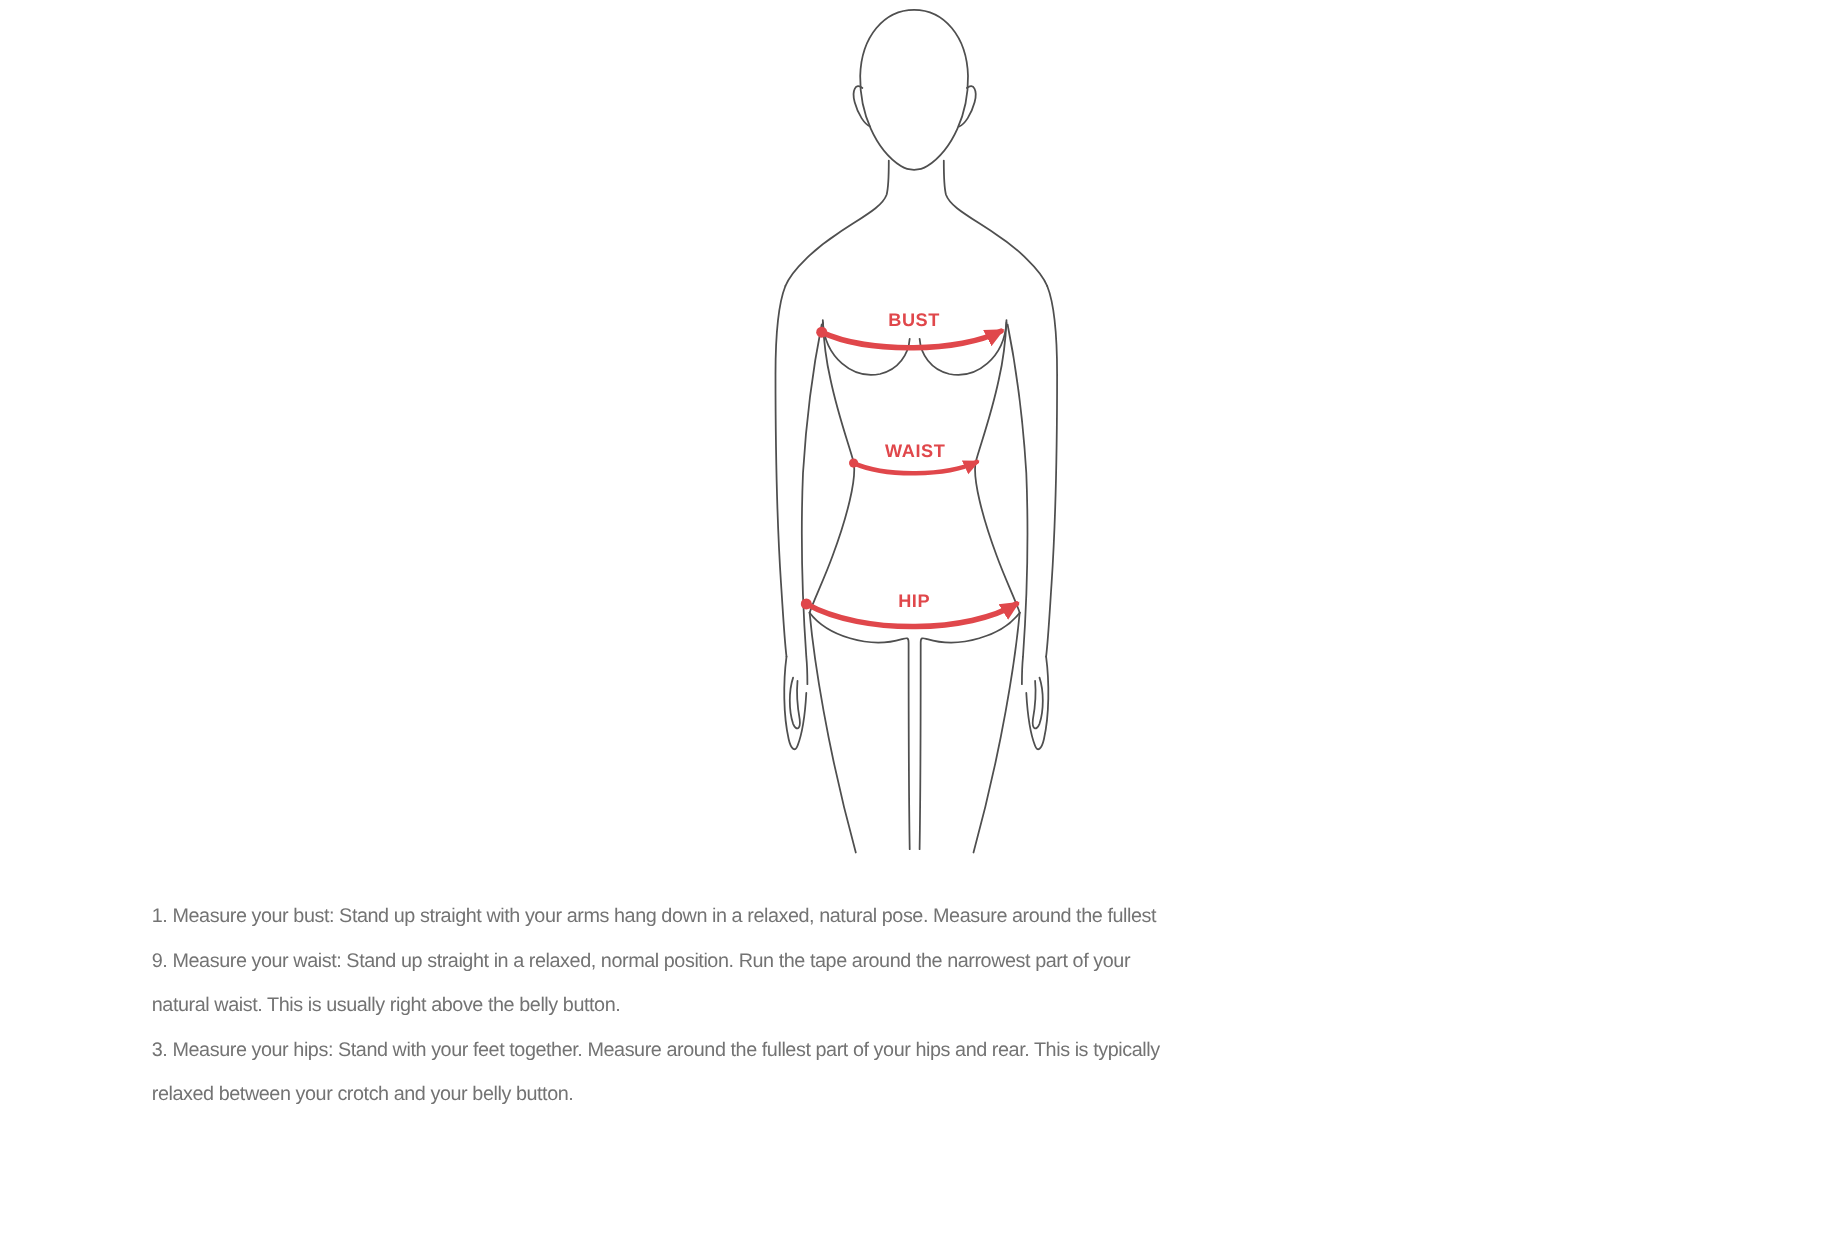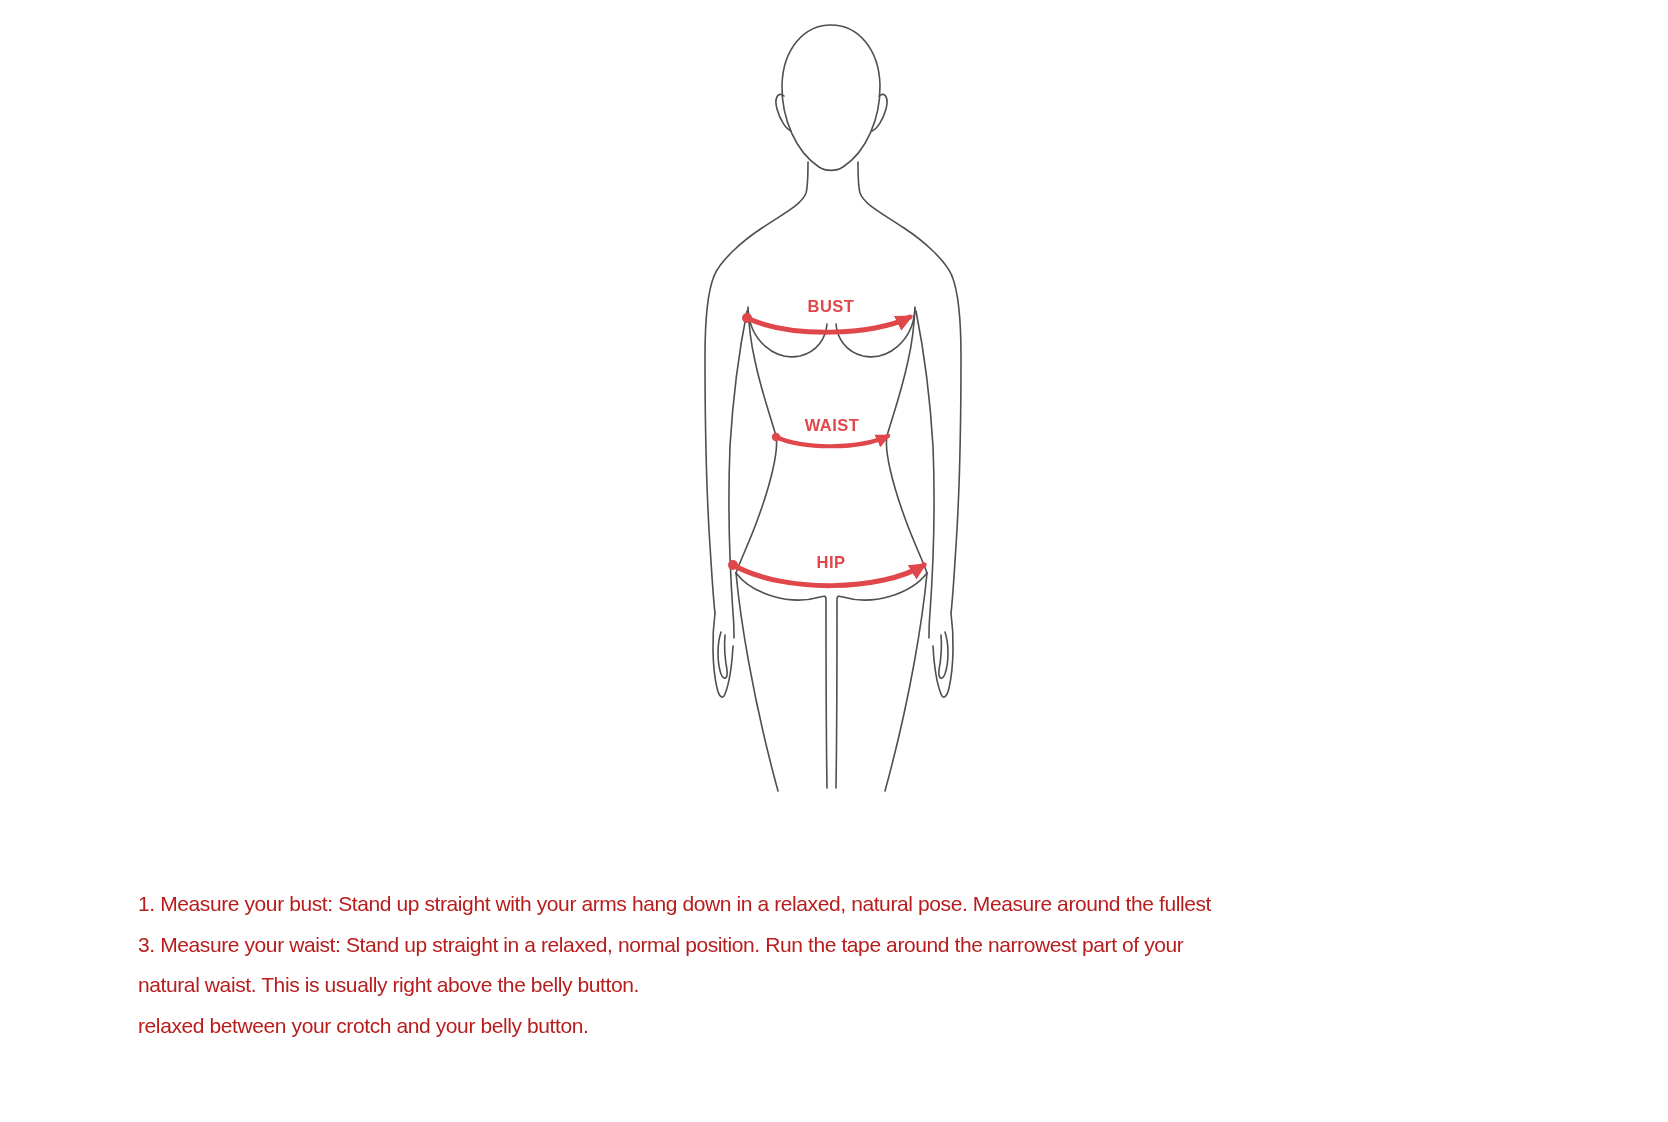--- a/index.html
+++ b/index.html
@@ -13,36 +13,35 @@
     position: relative;
     overflow: hidden;
     font-family: "Liberation Sans", sans-serif;
   }
   .figure-wrap {
     position: absolute;
     left: 690px;
     top: 0;
     width: 283px;
     height: 792px;
-    margin-top: 16px;
   }
   .figure-wrap svg { display: block; }
   .measure-label {
     font-family: "Liberation Sans", sans-serif;
     font-weight: bold;
     font-size: 16.5px;
     letter-spacing: 0.5px;
   }
   .instructions {
     position: absolute;
     left: 138px;
-    top: 884px;
+    top: 812px;
     width: 1530px;
-    color: #b91c1c;
-    font-size: 21px;
+    color: #737373;
+    font-size: 18px;
     line-height: 40.5px;
     letter-spacing: -0.4px;
     white-space: nowrap;
   }
 </style>
 </head>
 <body>
 
 <div class="figure-wrap">
   <svg width="283" height="792" viewBox="0 0 283 792">
@@ -101,19 +100,20 @@
       <text x="141" y="552">HIP</text>
     </g>
   </svg>
 </div>
 
 <div class="instructions">
   <div>
     <div>1. Measure your bust: Stand up straight with your arms hang down in a relaxed, natural pose. Measure around the fullest</div>
   </div>
   <div>
-    <div>3. Measure your waist: Stand up straight in a relaxed, normal position. Run the tape around the narrowest part of your</div>
+    <div>9. Measure your waist: Stand up straight in a relaxed, normal position. Run the tape around the narrowest part of your</div>
     <div>natural waist. This is usually right above the belly button.</div>
   </div>
   <div>
+    <div>3. Measure your hips: Stand with your feet together. Measure around the fullest part of your hips and rear. This is typically</div>
     <div>relaxed between your crotch and your belly button.</div>
   </div>
 </div>
 
 </body></html>

